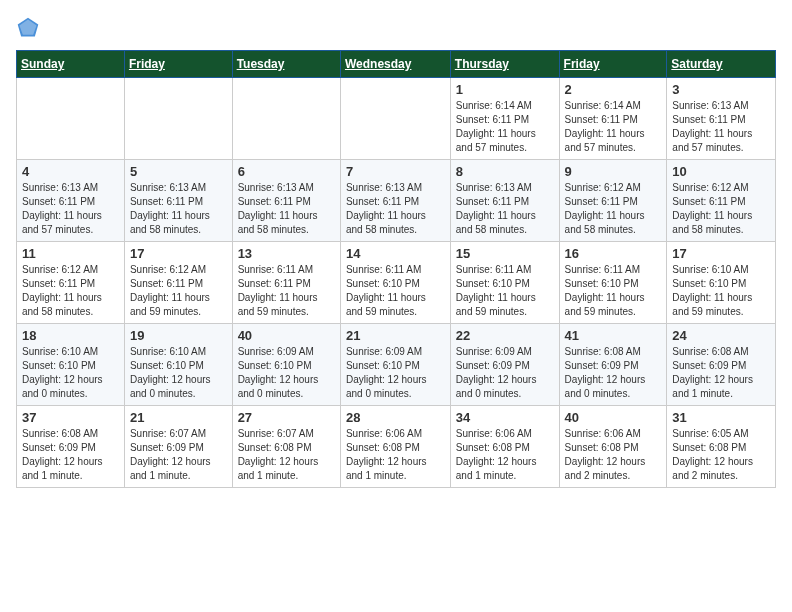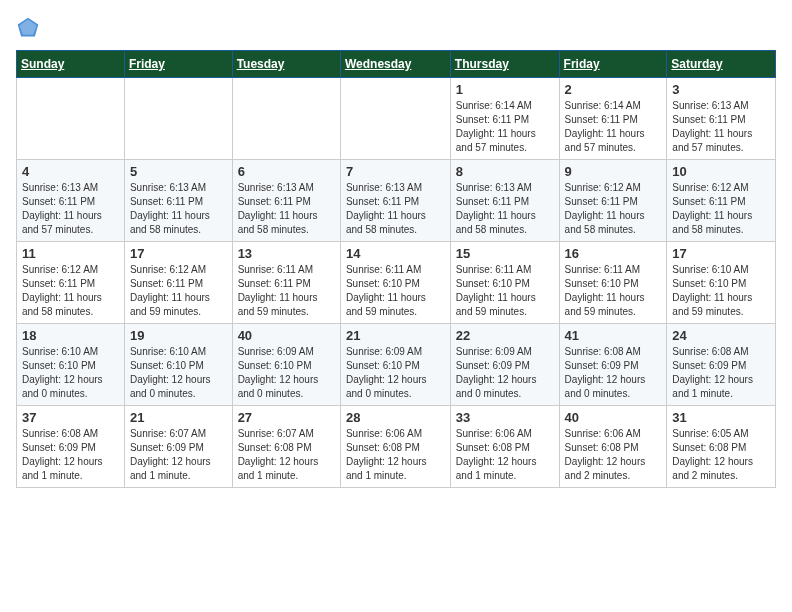--- a/index.html
+++ b/index.html
@@ -316,21 +316,21 @@
 and 1 minute.</div>
         </td>
         <td>
           <span class="day-number">28</span>
           <div class="day-info" style="white-space: pre-line;">Sunrise: 6:06 AM
 Sunset: 6:08 PM
 Daylight: 12 hours
 and 1 minute.</div>
         </td>
         <td>
-          <span class="day-number">33</span>
+          <span class="day-number">34</span>
           <div class="day-info" style="white-space: pre-line;">Sunrise: 6:06 AM
 Sunset: 6:08 PM
 Daylight: 12 hours
 and 1 minute.</div>
         </td>
         <td>
           <span class="day-number">40</span>
           <div class="day-info" style="white-space: pre-line;">Sunrise: 6:06 AM
 Sunset: 6:08 PM
 Daylight: 12 hours

